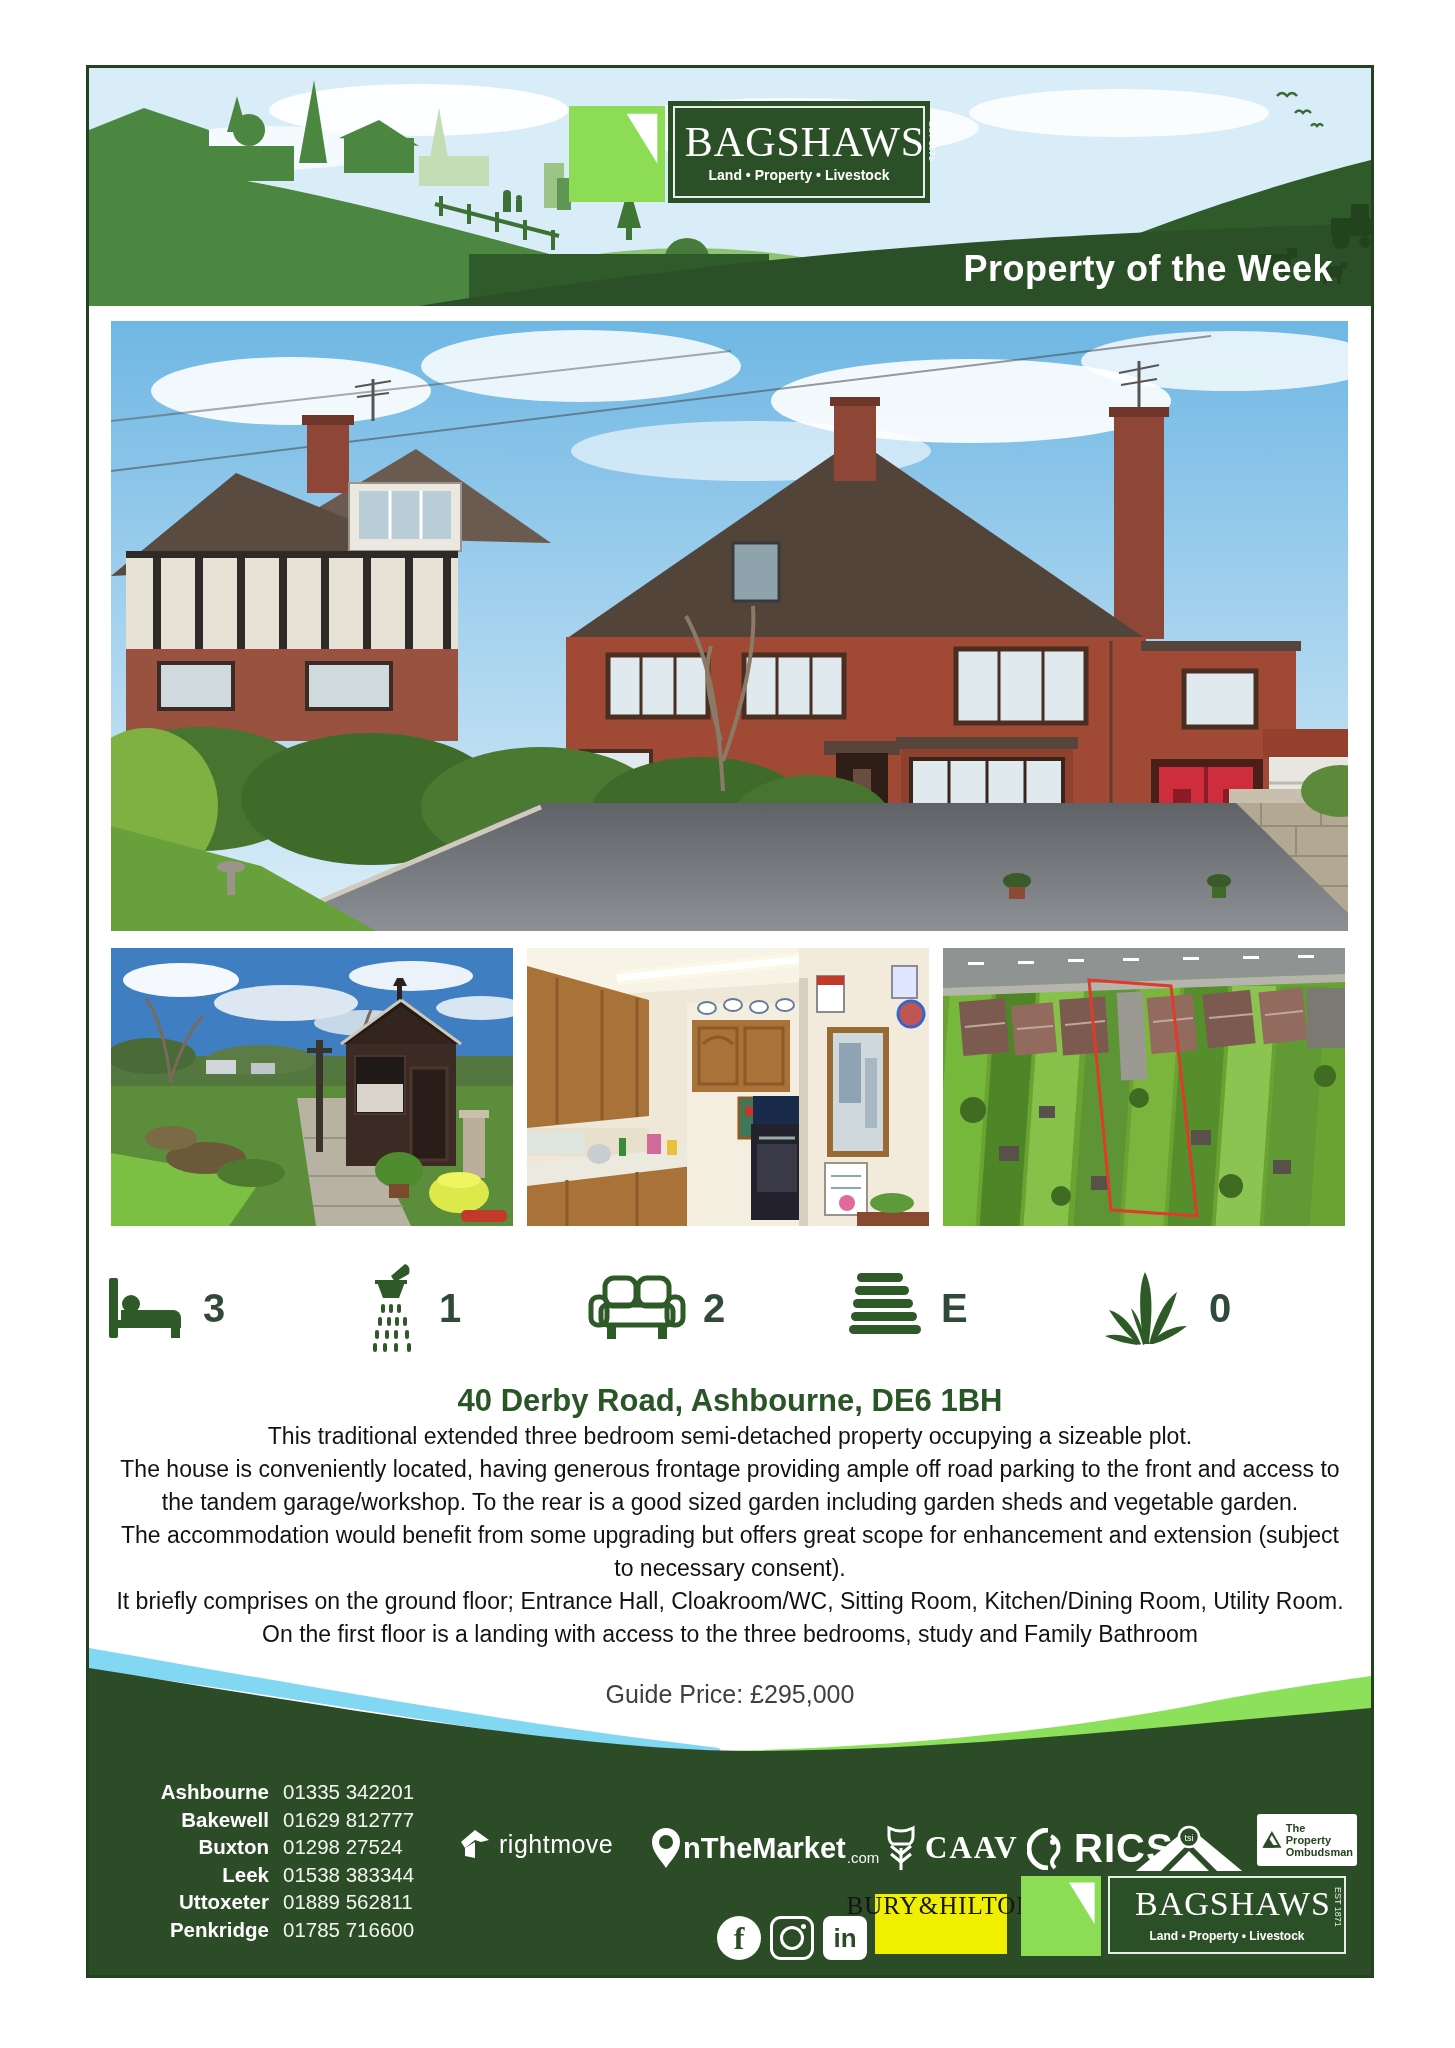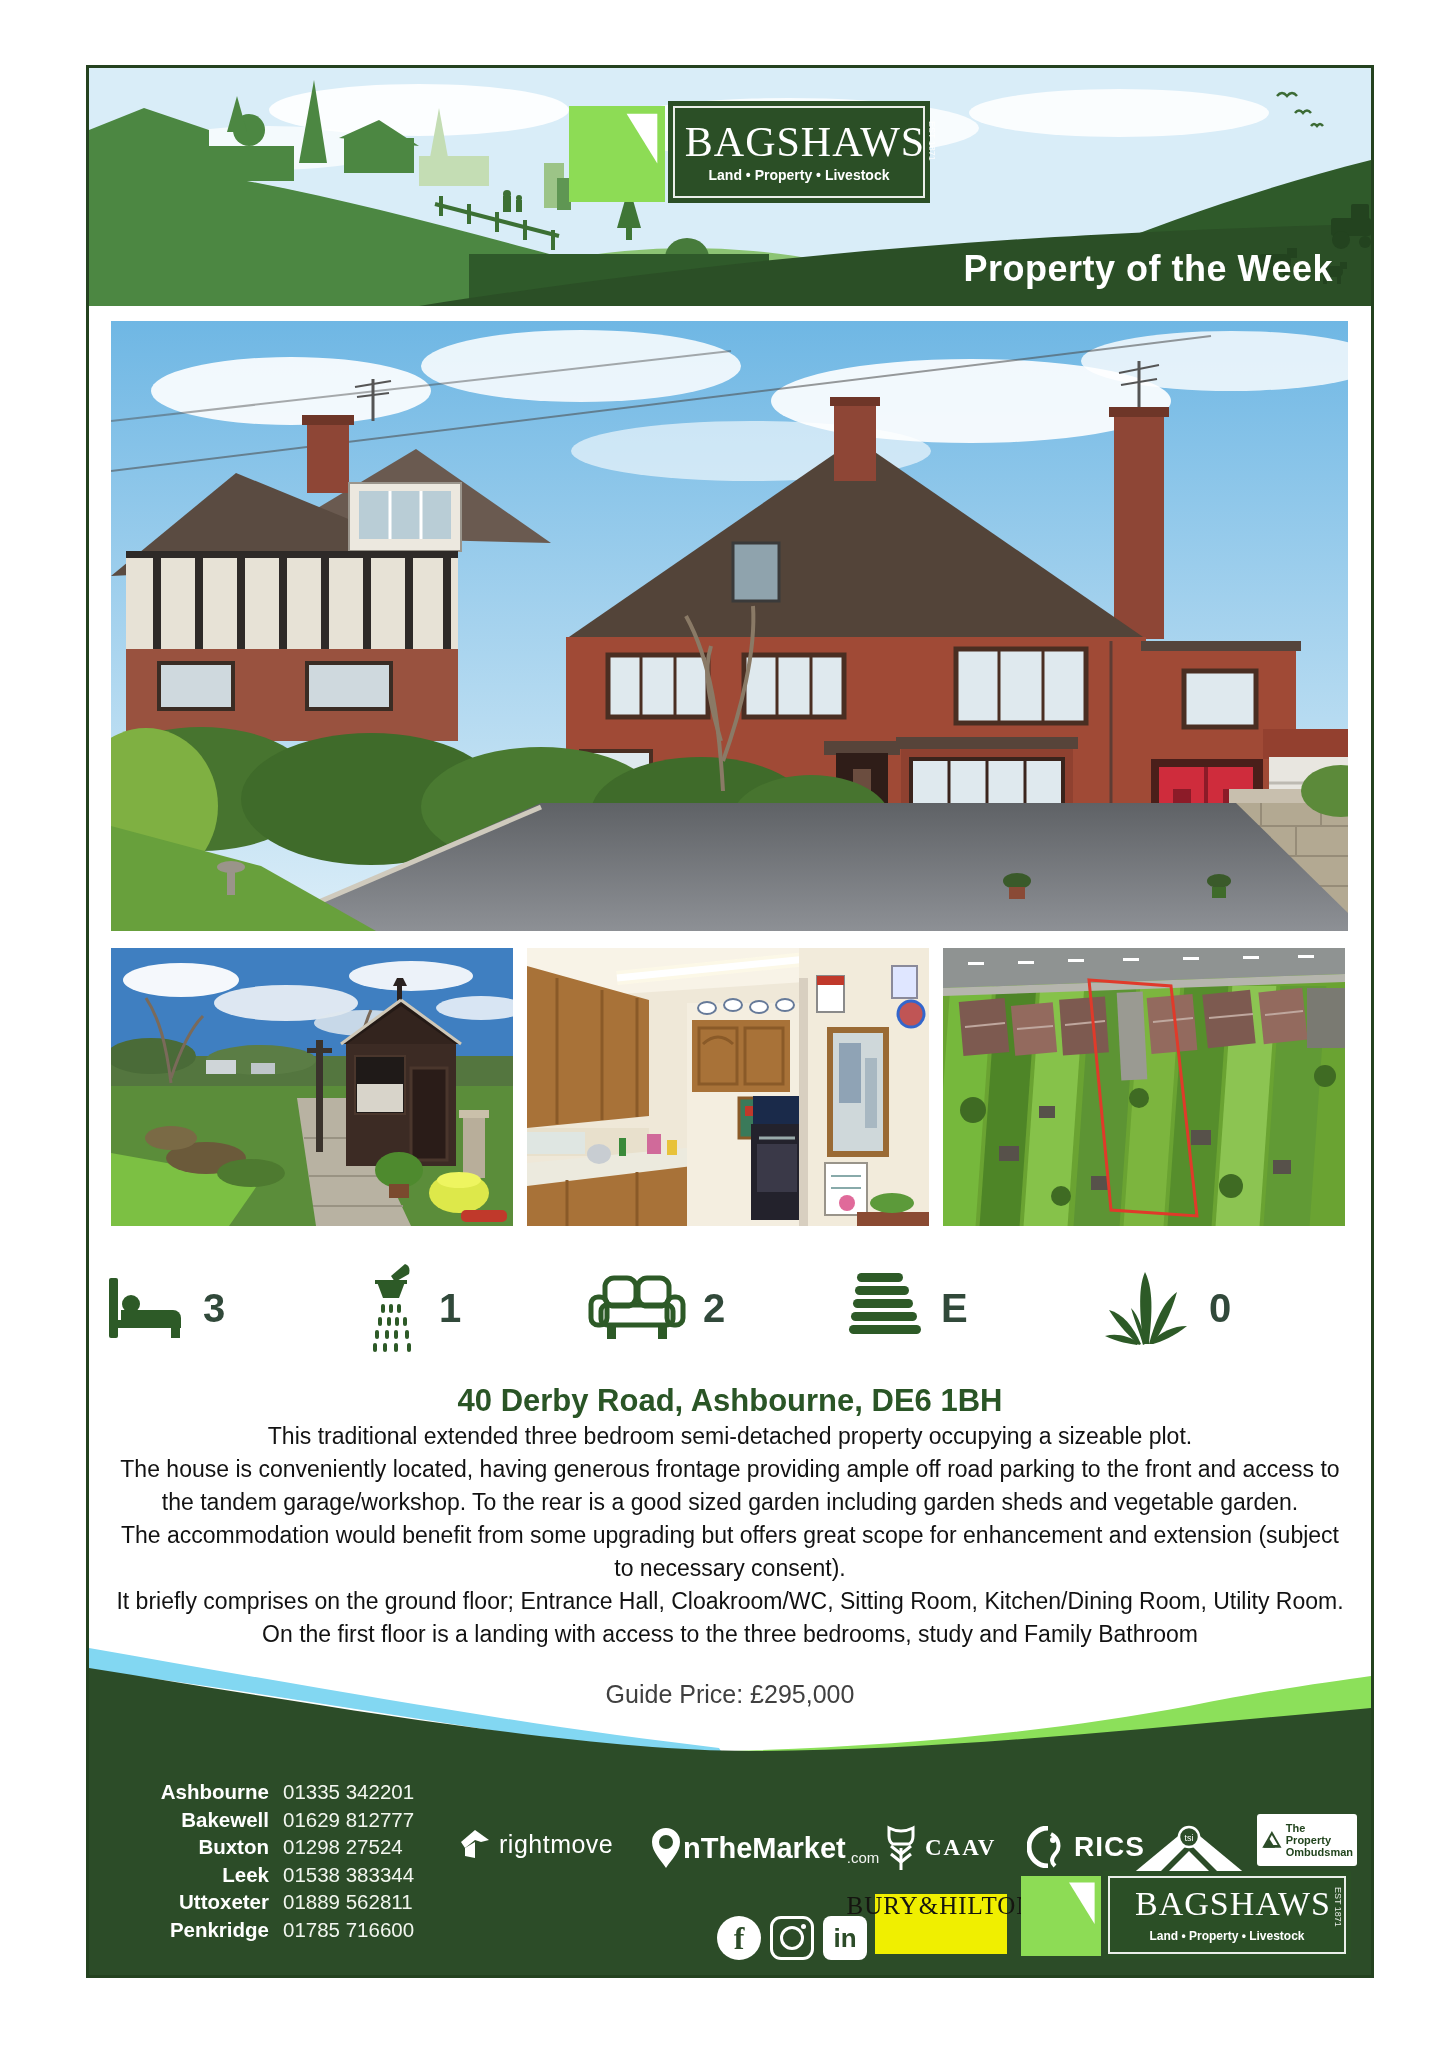--- a/index.html
+++ b/index.html
@@ -47,22 +47,22 @@
   .footer > svg{position:absolute;left:0;top:0;}
   .price{left:0;top:52px;width:1282px;text-align:center;font-size:25px;color:#404040;}
   .offices{left:30px;top:150px;color:#ffffff;font-size:20.5px;}
   .office-row{display:flex;line-height:27.5px;}
   .office-name{width:150px;text-align:right;font-weight:bold;}
   .office-phone{margin-left:14px;color:#f2f6ef;}
   .portal{position:absolute;display:flex;align-items:center;color:#fff;}
   .rm-word{font-size:25px;letter-spacing:.5px;margin-left:6px;}
   .otm-word{font-size:29px;font-weight:bold;}
   .otm-com{font-size:15px;align-self:flex-end;margin:0 0 4px 1px;opacity:.95;}
-  .caav-word{font-family:"Liberation Serif",serif;font-size:23px;font-weight:bold;letter-spacing:2px;margin-left:6px;}
-  .rics-word{font-size:28px;font-weight:bold;letter-spacing:1px;margin-left:5px;}
+  .caav-word{font-family:"Liberation Serif",serif;font-size:31px;font-weight:bold;letter-spacing:2px;margin-left:6px;}
+  .rics-word{font-size:40px;font-weight:bold;letter-spacing:1px;margin-left:5px;}
   .approved{left:1040px;top:176px;width:120px;text-align:center;color:#0f172a;margin-top:21px;}
   .approved-l1{font-size:14.5px;font-weight:bold;letter-spacing:.5px;margin-top:2px;}
   .approved-l2{font-size:8px;letter-spacing:.4px;opacity:.85;}
   .ombuds{left:1168px;top:186px;width:100px;height:52px;background:#ffffff;border-radius:3px;display:flex;align-items:center;padding:0 4px;box-sizing:border-box;}
   .ombuds-text{font-size:11px;font-weight:bold;color:#21441d;line-height:12px;margin-left:3px;}
   .social{left:628px;top:288px;display:flex;gap:9px;align-items:center;}
   .soc{width:44px;height:44px;display:flex;align-items:center;justify-content:center;}
   .soc-fb{background:#fff;border-radius:50%;color:#2c4c28;font-weight:bold;font-family:"Liberation Serif",serif;font-size:32px;}
   .soc-ig{border:3px solid #fff;border-radius:11px;position:relative;box-sizing:border-box;}
   .soc-ig .lens{width:18px;height:18px;border:3px solid #fff;border-radius:50%;}

